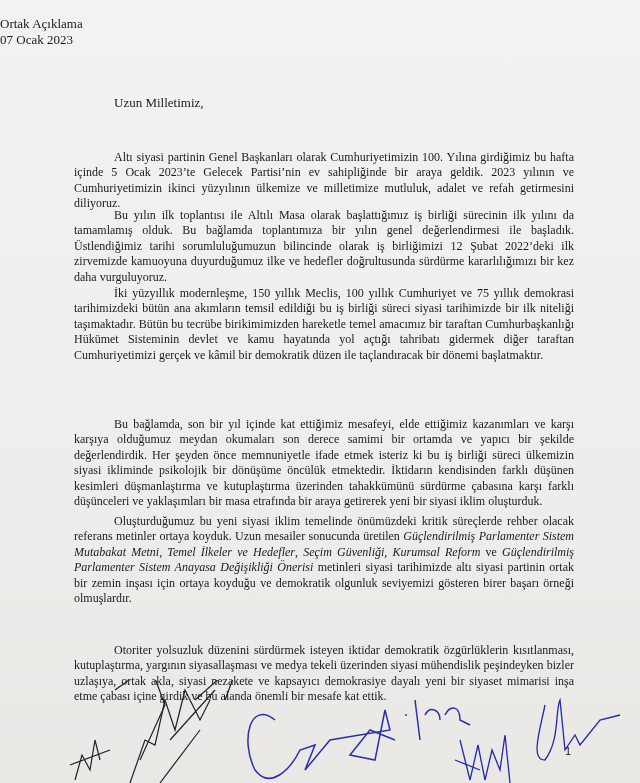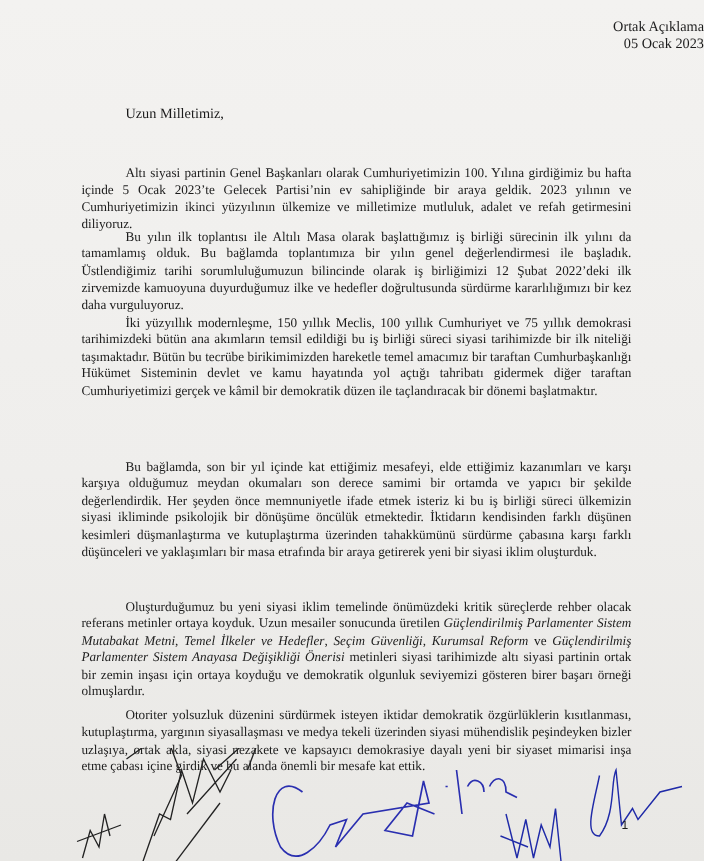--- a/index.html
+++ b/index.html
@@ -9,50 +9,50 @@
     font-family: "Liberation Serif", "DejaVu Serif", serif;
     color: #1b1b1b;
     position: relative;
   }
   .page {
     position: absolute; left: 0; top: 0; width: 640px; height: 783px;
     background: linear-gradient(180deg, #f3f2f0 0%, #efeeec 55%, #e9e8e5 100%);
   }
   .header {
     position: absolute; top: 16px; left: 0; width: 640px;
-    text-align: right; font-size: 13px; line-height: 16px;
+    text-align: left; font-size: 13px; line-height: 16px;
   }
   .salutation {
     position: absolute; left: 114px; top: 95px; font-size: 13px;
   }
   .body-text {
     position: absolute; left: 74px; width: 500px;
     font-size: 12px; line-height: 15.4px; text-align: justify;
   }
   .body-text p { margin: 0; text-indent: 40px; }
   .p1 { top: 150px; }
   .p2 { top: 208px; }
   .p3 { top: 286px; }
   .p4 { top: 390px; margin-top: 27px; }
-  .p5 { top: 544px; }
+  .p5 { top: 514px; }
   .p6 { top: 643px; }
   i { font-style: italic; }
   .page-number {
     position: absolute; left: 565px; top: 745px; font-size: 11px;
     font-family: "Liberation Sans", sans-serif;
   }
   .signatures { position: absolute; left: 0; top: 680px; width: 640px; height: 103px; }
 </style>
 </head>
 <body>
 
 <div class="page">
   <div class="header">
     <div>Ortak Açıklama</div>
-    <div>05 Ocak 2023</div>
+    <div>07 Ocak 2023</div>
   </div>
 
   <div class="salutation">Uzun Milletimiz,</div>
 
   <div class="body-text p1">
       <p>Altı siyasi partinin Genel Başkanları olarak Cumhuriyetimizin 100. Yılına girdiğimiz bu hafta içinde 5 Ocak 2023’te Gelecek Partisi’nin ev sahipliğinde bir araya geldik. 2023 yılının ve Cumhuriyetimizin ikinci yüzyılının ülkemize ve milletimize mutluluk, adalet ve refah getirmesini diliyoruz.</p>
     </div>
   <div class="body-text p2">
       <p>Bu yılın ilk toplantısı ile Altılı Masa olarak başlattığımız iş birliği sürecinin ilk yılını da tamamlamış olduk. Bu bağlamda toplantımıza bir yılın genel değerlendirmesi ile başladık. Üstlendiğimiz tarihi sorumluluğumuzun bilincinde olarak iş birliğimizi 12 Şubat 2022’deki ilk zirvemizde kamuoyuna duyurduğumuz ilke ve hedefler doğrultusunda sürdürme kararlılığımızı bir kez daha vurguluyoruz.</p>
     </div>

